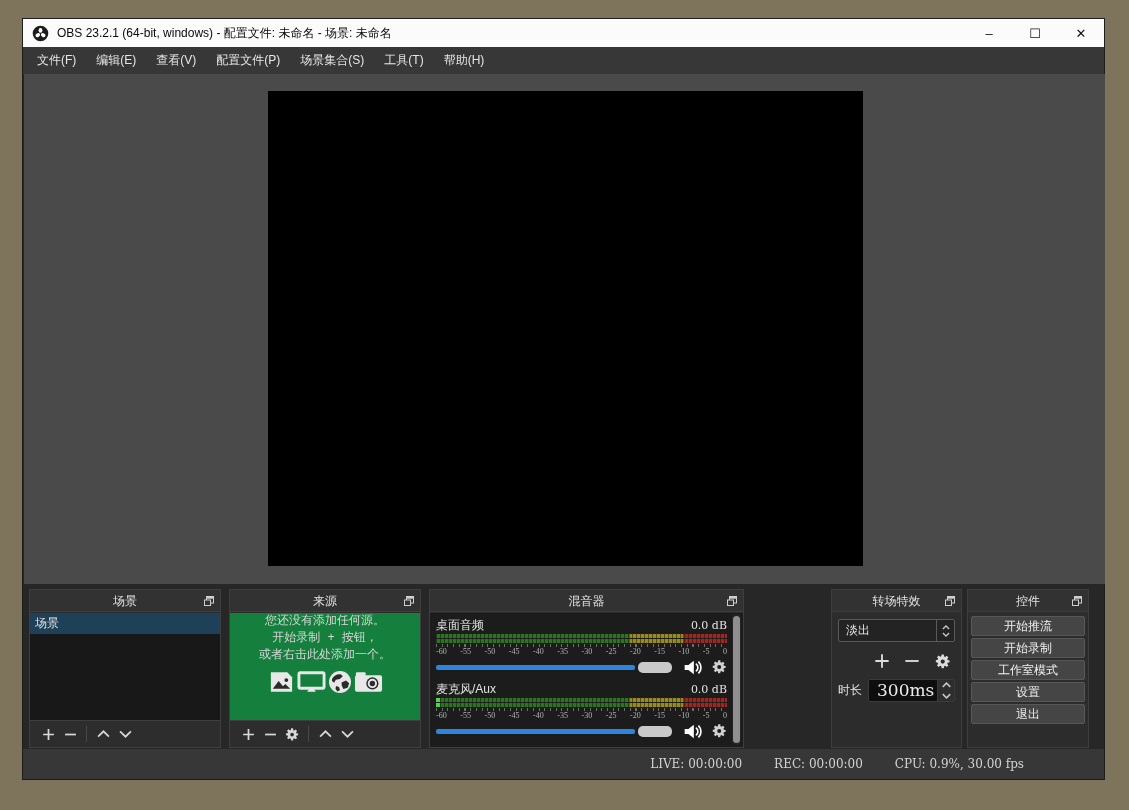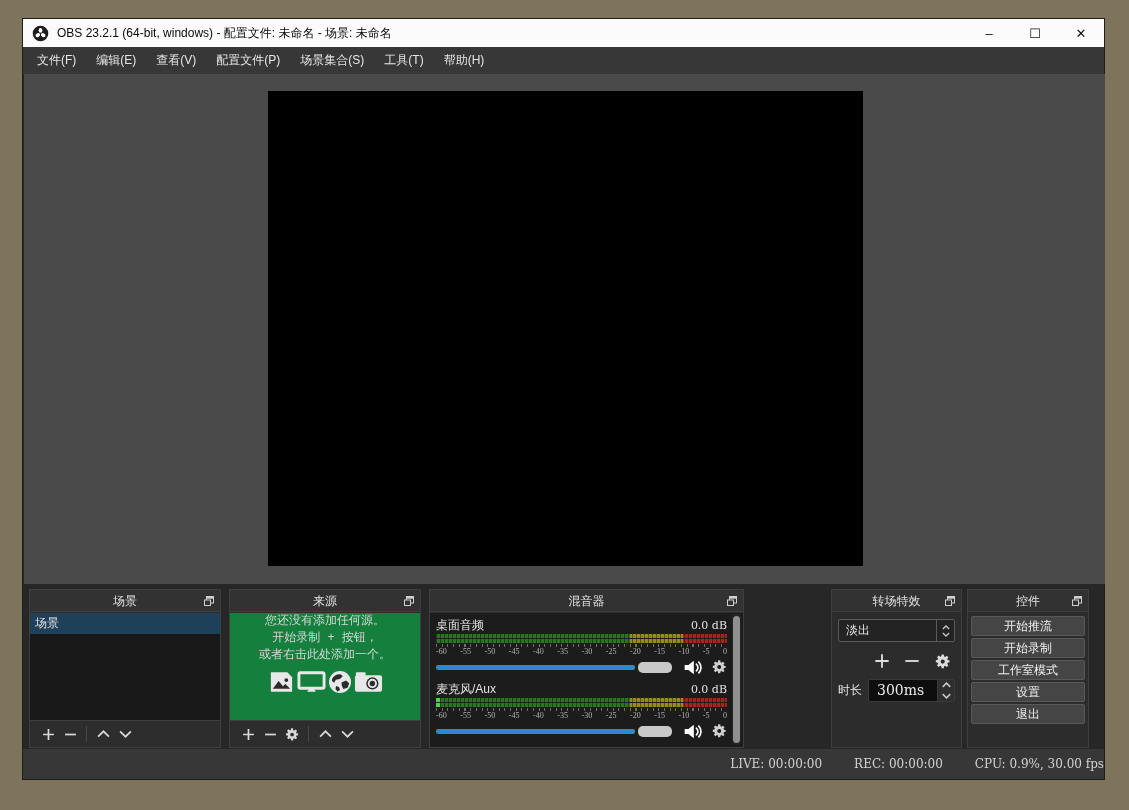--- a/index.html
+++ b/index.html
@@ -84,33 +84,33 @@
   .trans-body { position:absolute; top:23px; left:0; right:0; bottom:0; padding:6px; }
   .dropdown { display:flex; height:23px; border:1px solid #5a5a5a; border-radius:2px; background:#232323; }
   .dd-value { flex:1; font-size:12px; color:#e8e8e8; line-height:21px; padding-left:7px; }
   .dd-spin { width:18px; border-left:1px solid #5a5a5a; display:flex; flex-direction:column;
              align-items:center; justify-content:center; gap:2px; }
   .trans-icons { display:flex; justify-content:flex-end; align-items:center; gap:8px; margin-top:9px; padding-right:2px; }
   .ticon { width:22px; height:20px; display:flex; align-items:center; justify-content:center; }
   .dur-row { display:flex; align-items:center; margin-top:8px; }
   .dur-label { color:#e2e2e2; font-size:12px; margin-right:6px; }
   .spinbox { flex:1; display:flex; height:23px; background:#0e0e0e; border:1px solid #3a3a3a; border-radius:2px; }
-  .spin-value { flex:1; color:#eaeaea; font-size:14px; line-height:21px; padding-left:8px;
+  .spin-value { flex:1; color:#eaeaea; font-size:17px; line-height:21px; padding-left:8px;
                 font-family:"DejaVu Serif",serif; }
   .spin-btns { width:17px; display:flex; flex-direction:column; background:#2e2e2e; border-left:1px solid #3a3a3a; }
   .spin-btn { flex:1; display:flex; align-items:center; justify-content:center; }
 
   
   .controls-body { position:absolute; top:23px; left:0; right:0; bottom:0; padding:3px 3px; }
   .ctl-btn { width:100%; height:20px; margin-bottom:2px; background:#454545; border:1px solid #585858;
              border-radius:2px; color:#f0f0f0; font-size:12px; display:flex; align-items:center; justify-content:center; }
 
   
   .statusbar { position:absolute; left:0; top:730px; width:100%; height:30px; background:#373737;
-               display:flex; align-items:center; justify-content:flex-end; gap:32px; }
+               display:flex; align-items:center; justify-content:flex-end; padding-right:80px; gap:32px; }
   .status-item { color:#d2d2d2; font-size:12px; font-family:"DejaVu Serif",serif; white-space:nowrap; }
 </style>
 </head>
 <body>
 
 <div class="desktop">
   <div class="window">
 
     <div class="titlebar">
       <svg class="obs-logo" viewBox="0 0 24 24">

